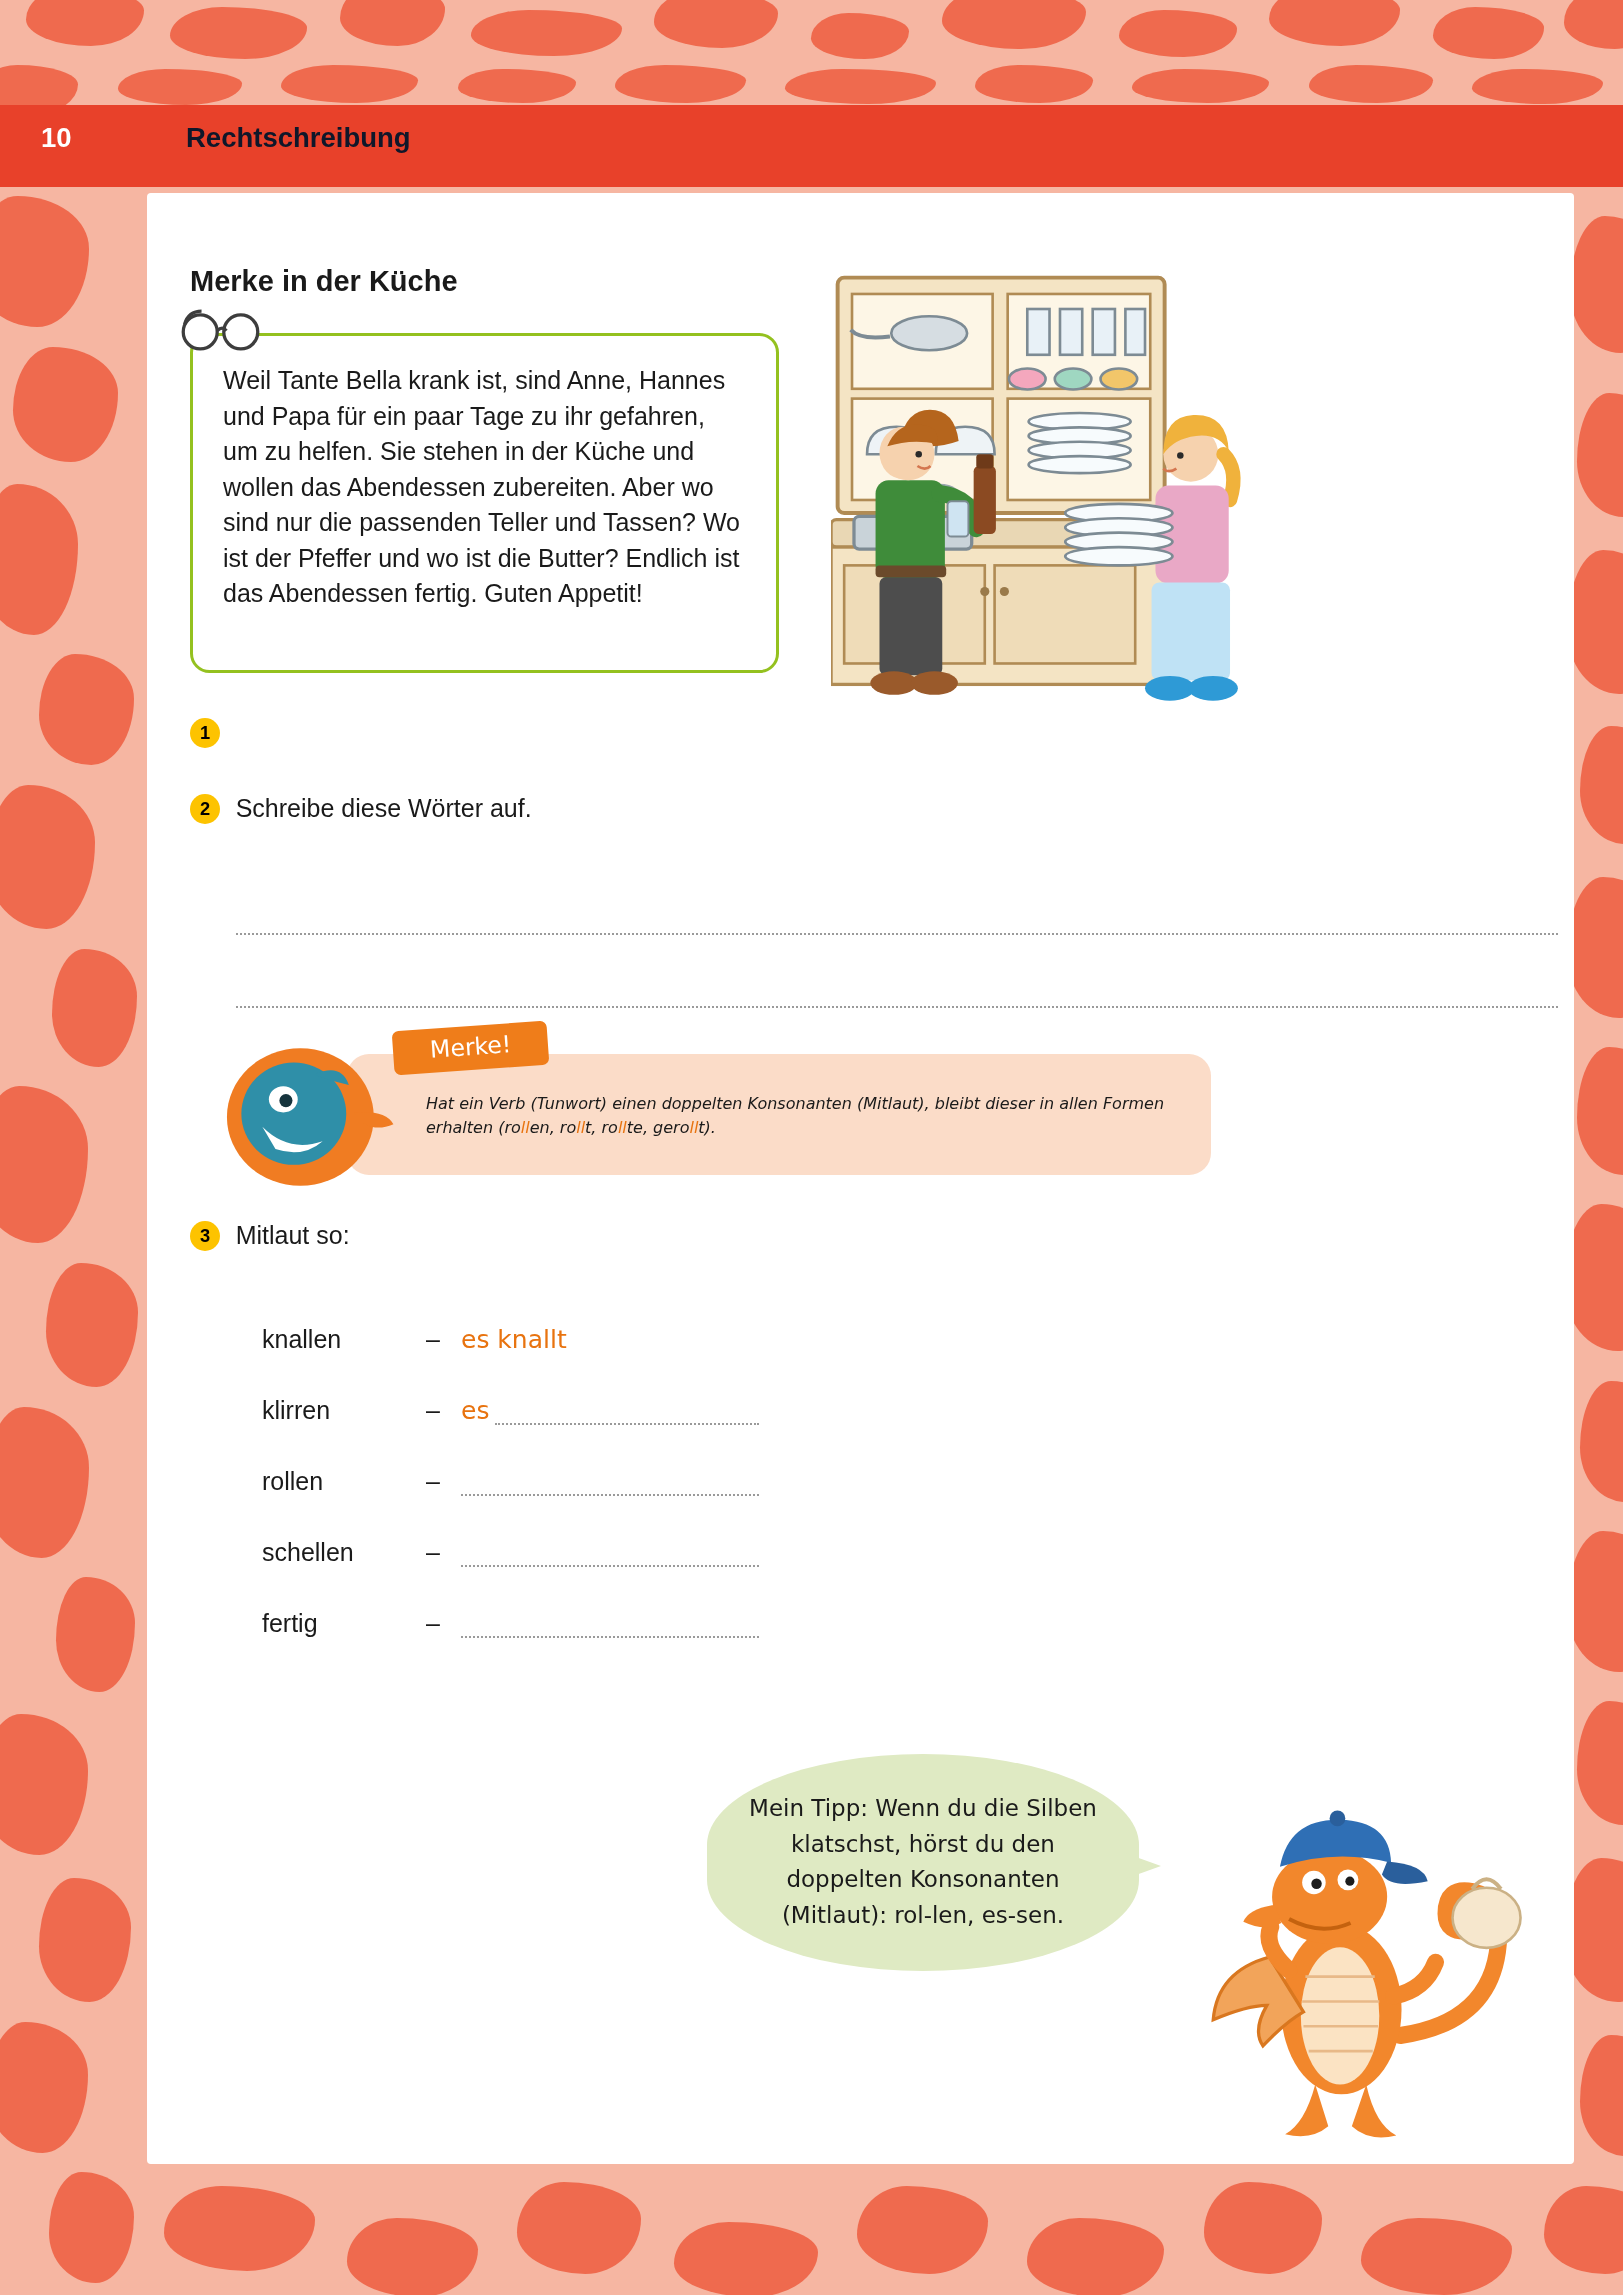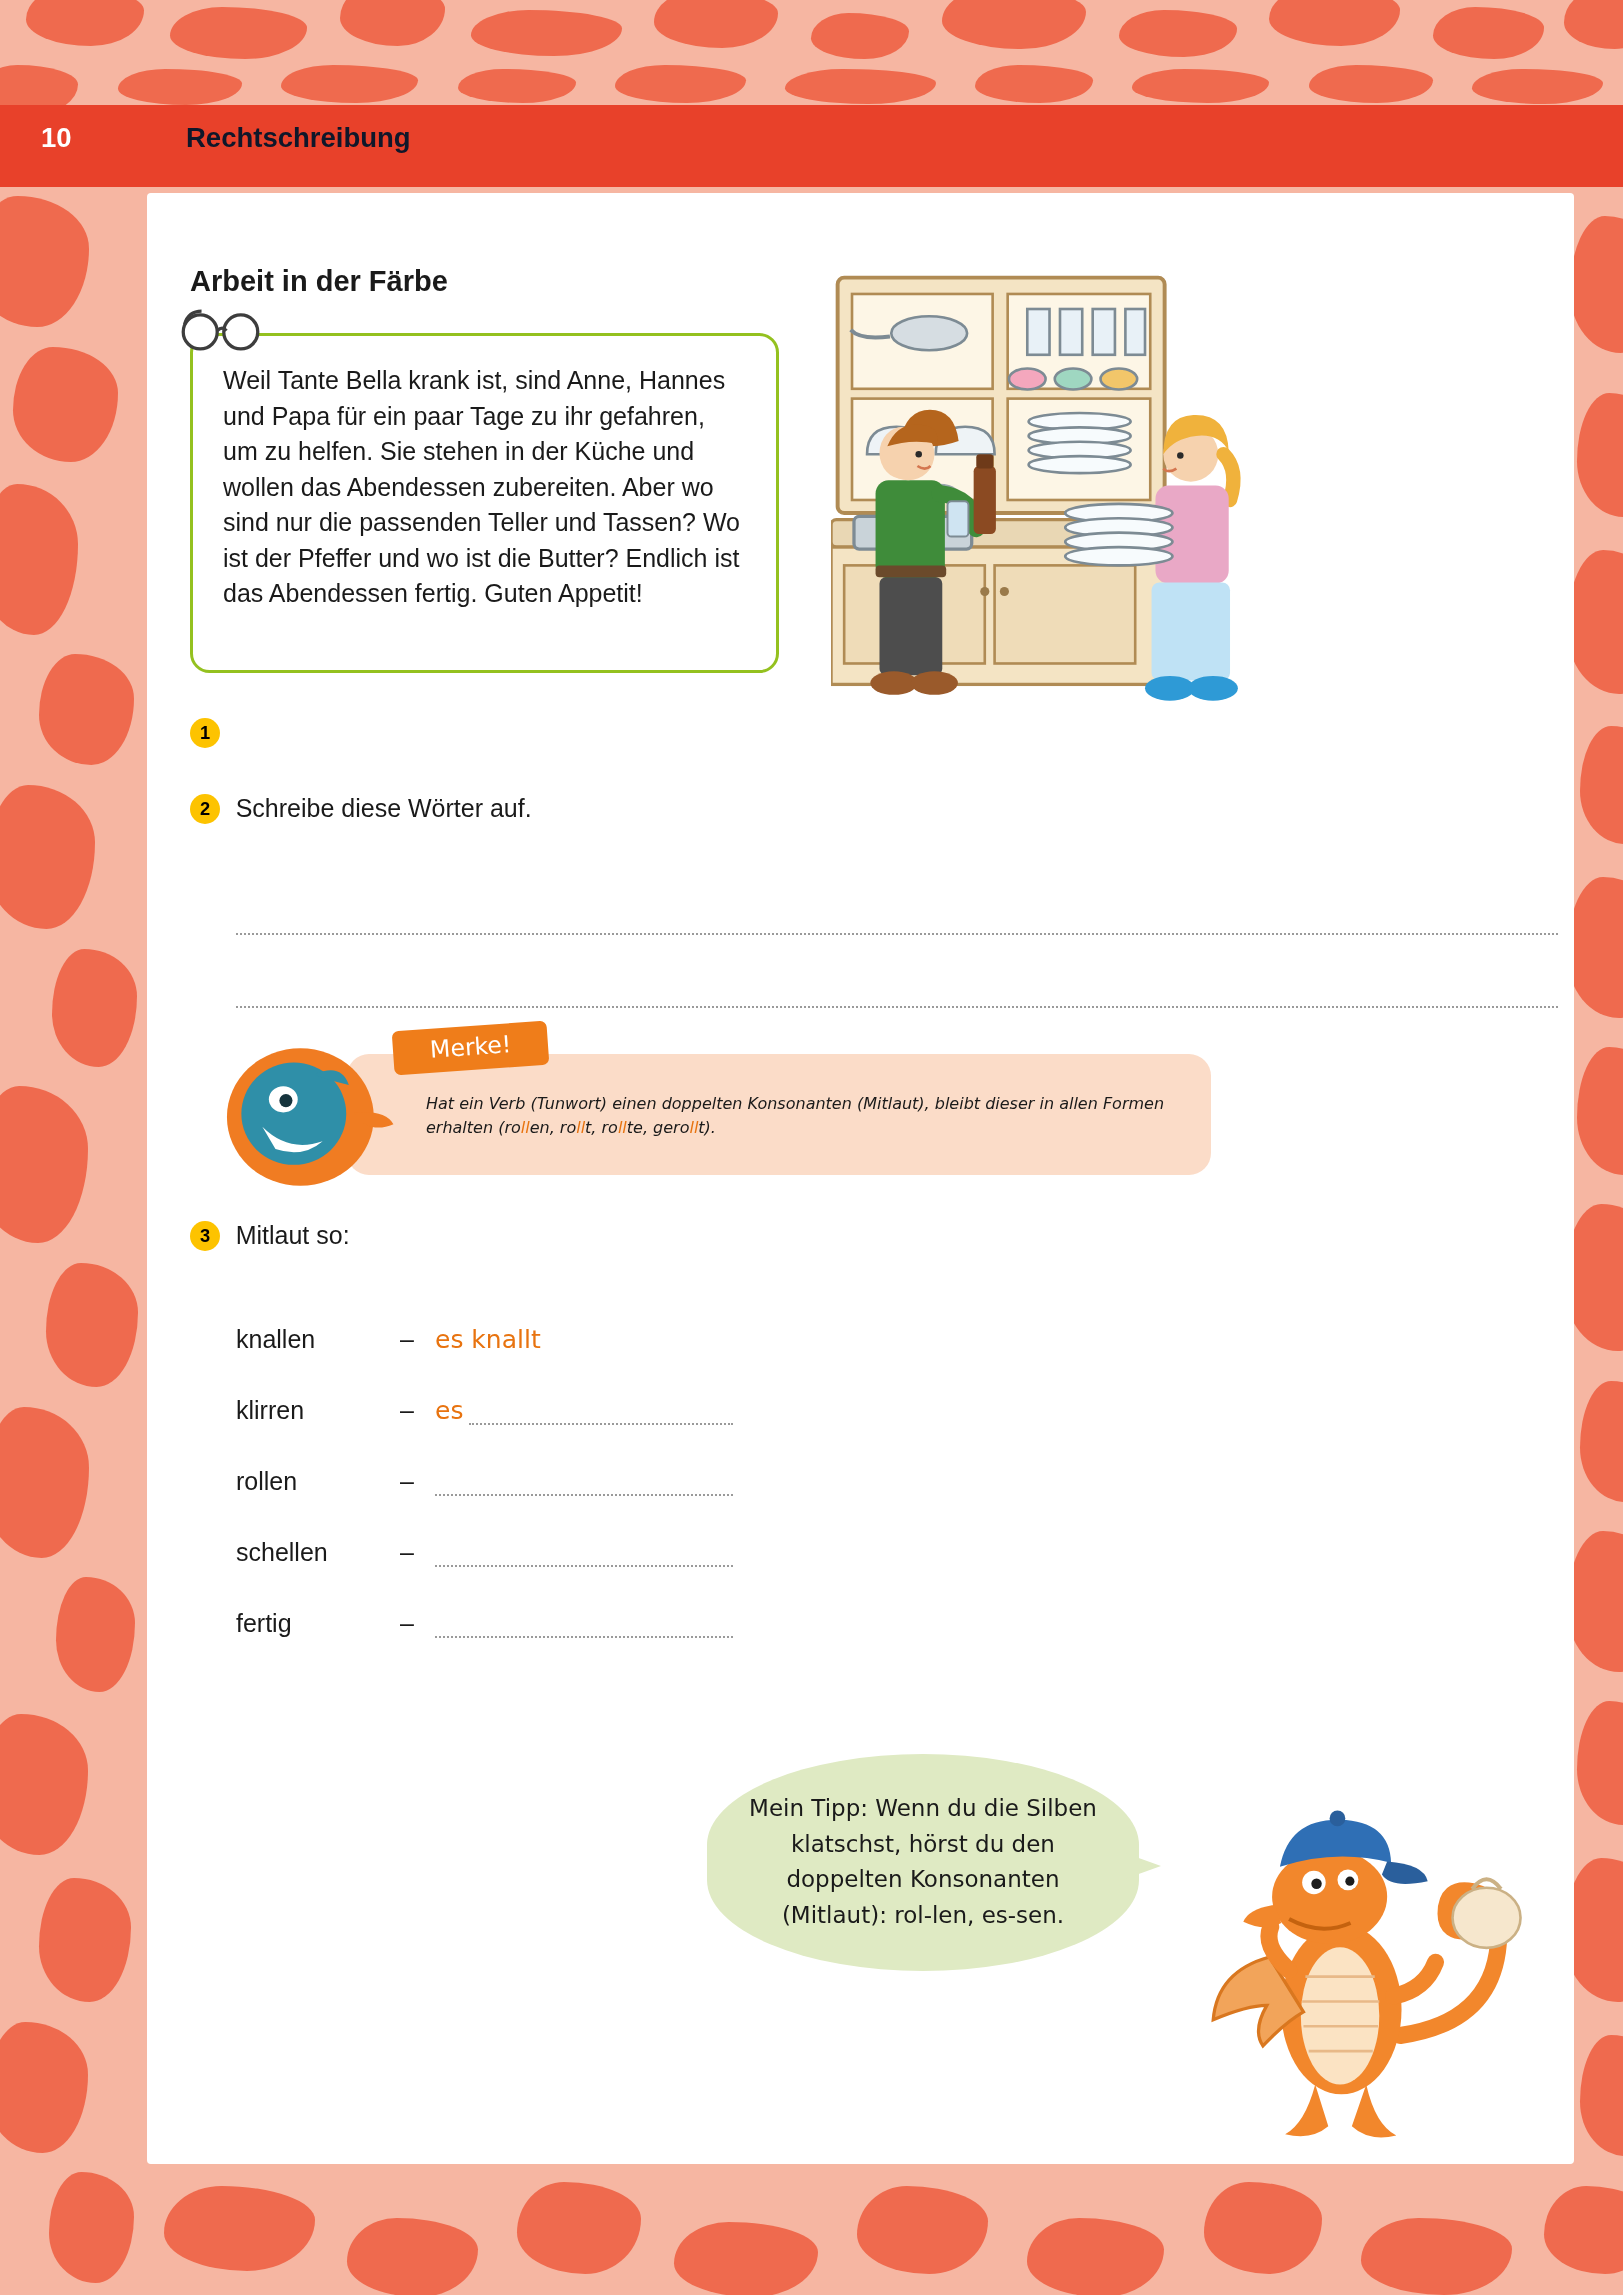--- a/index.html
+++ b/index.html
@@ -199,21 +199,21 @@
     left: -124px;
     top: -18.3px;
     width: 177px;
     height: 164px;
     z-index: 4;
   }
 
   
   .ex-list {
     margin-top: 29px;
-    margin-left: 46px;
+    margin-left: 72px;
     width: 497px;
   }
   .ex-row {
     display: flex;
     align-items: flex-end;
     height: 71px;
     font-size: 25px;
     color: #1a1a1a;
   }
   .ex-word { width: 164px; }
@@ -334,21 +334,21 @@
   <div class="spot" style="left:1567px;top:1531px; width:95px; height:141px;"></div>
   <div class="spot" style="left:1577px;top:1701px; width:85px; height:124px;"></div>
   <div class="spot" style="left:1564px;top:1858px; width:98px; height:144px;"></div>
   <div class="spot" style="left:1580px;top:2035px; width:82px; height:121px;"></div>
 
   <div class="frame-inner"></div>
 </div>
 
 <div class="content">
 
-  <h1 class="worksheet-title">Arbeit in der Färbe</h1>
+  <h1 class="worksheet-title">Merke in der Küche</h1>
 
   <div class="storybox-wrap">
     <svg class="glasses" viewBox="0 0 130 70">
       <circle cx="34" cy="38" r="26" fill="#ffffff" stroke="#3d3d3d" stroke-width="5"></circle>
       <circle cx="96" cy="38" r="26" fill="#ffffff" stroke="#3d3d3d" stroke-width="5"></circle>
       <path d="M60 36 q8 -8 14 0" fill="none" stroke="#3d3d3d" stroke-width="5"></path>
       <path d="M10 26 q6 -20 26 -20" fill="none" stroke="#3d3d3d" stroke-width="5"></path>
     </svg>
     <div class="storybox">Weil Tante Bella krank ist, sind Anne, Hannes und Papa für ein paar Tage zu ihr gefahren, um zu helfen. Sie stehen in der Küche und wollen das Abendessen zubereiten. Aber wo sind nur die passenden Teller und Tassen? Wo ist der Pfeffer und wo ist die Butter? Endlich ist das Abendessen fertig. Guten Appetit!</div>
   </div>

